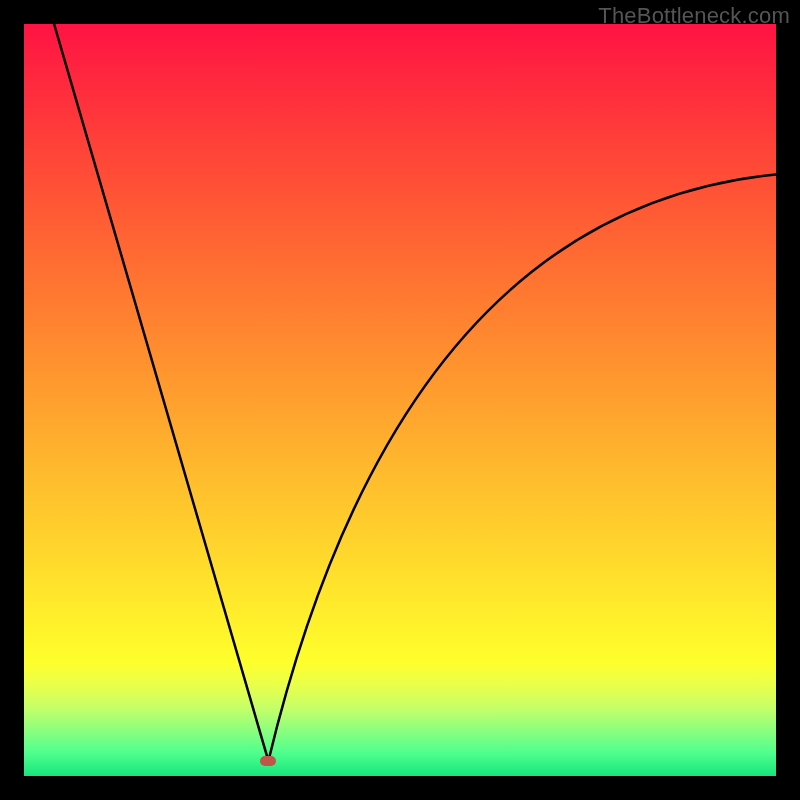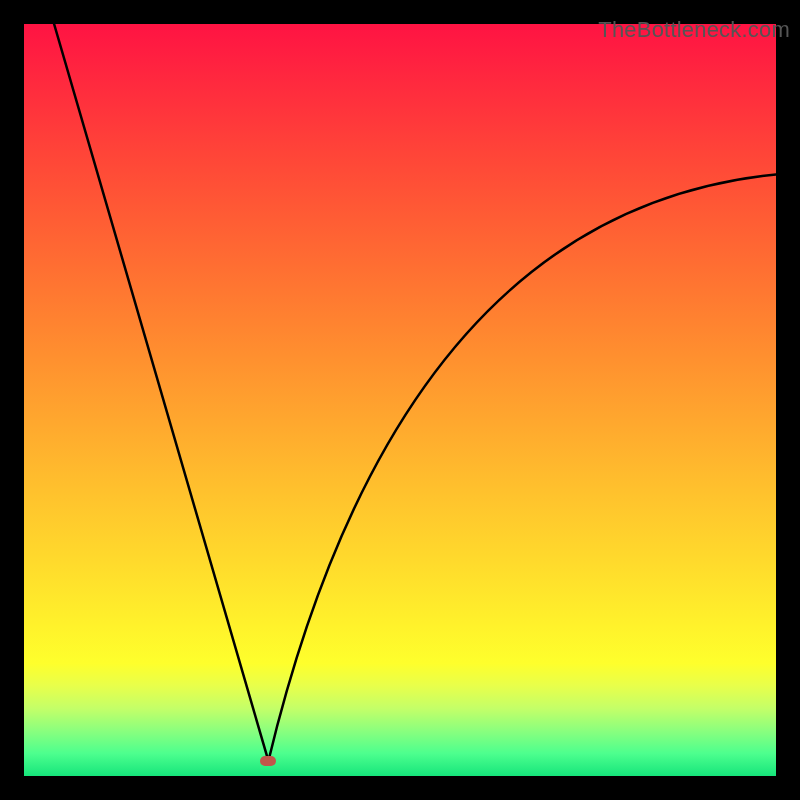--- a/index.html
+++ b/index.html
@@ -37,21 +37,21 @@
       #feff2c 85%,
       #e8ff4b 88%,
       #c4ff68 91%,
       #8aff7e 94%,
       #4dff8e 97%,
       #16e57b 100%
     );
   }
   .watermark {
     position: absolute;
-    top: 17px;
+    top: 3px;
     right: 10px;
     color: #555;
     font-size: 22px;
     font-weight: 500;
     z-index: 10;
     letter-spacing: 0.2px;
     font-family: Arial, sans-serif;
   }
   .curve-svg {
     position: absolute;

